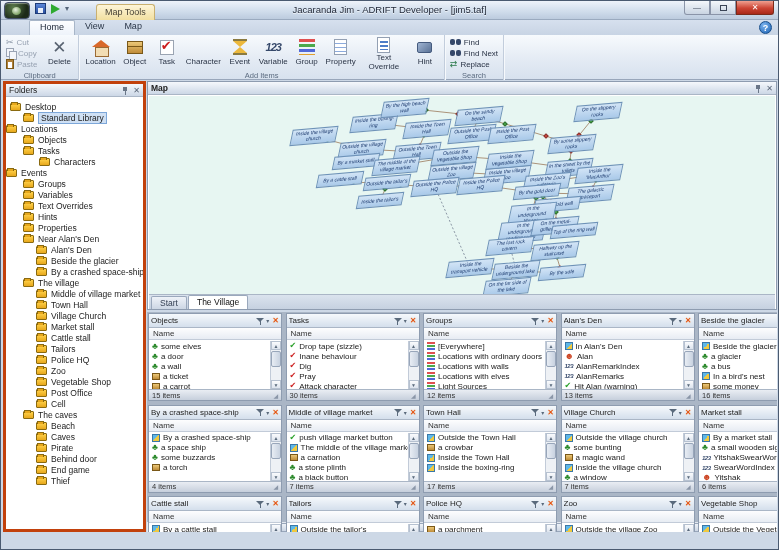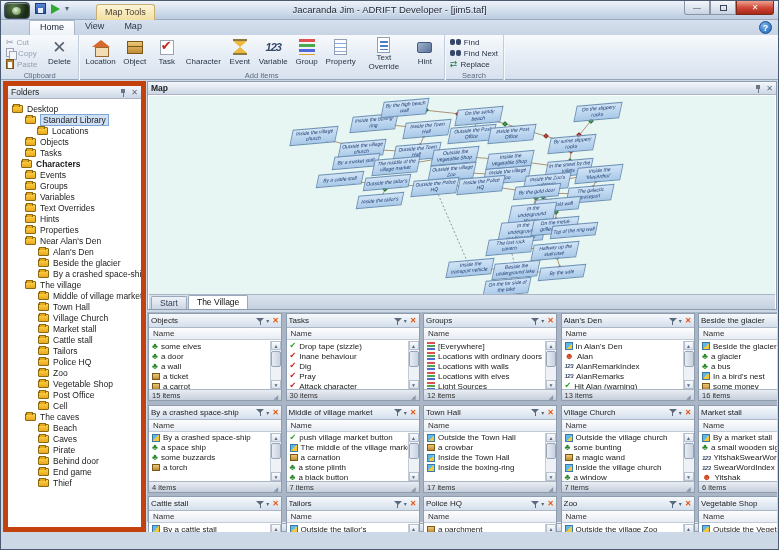--- a/index.html
+++ b/index.html
@@ -85,21 +85,21 @@
   .si-copy::before,.si-copy::after { content:""; position:absolute; width:6px; height:7px; background:#f4f6fa; border:1px solid #9aa4b4; }
   .si-copy::before{ left:0; top:0; } .si-copy::after{ left:3px; top:3px; }
   .si-paste { width:8px; height:10px; background:#b08038; border:1px solid #7a5818; }
   .si-paste::after{ content:""; position:absolute; left:1px; top:2px; width:4px; height:6px; background:#fff; }
   .si-find { width:11px; height:7px; }
   .si-find::before,.si-find::after { content:""; position:absolute; top:0; width:5px; height:6px; background:#35486a; border-radius:2px; }
   .si-find::before{ left:0; } .si-find::after{ right:0; }
   .si-replace { font-size:9px; color:#2a7a4a; line-height:9px; }
 
   
-  .folders { position:absolute; left:2px; top:80px; width:143px; bottom:17px; background:#fff; border:5px solid #c2410c; }
+  .folders { position:absolute; left:2px; top:80px; width:143px; bottom:17px; background:#fff; border:3px solid #c2410c; }
   .phead { height:13px; background:linear-gradient(#f5f8fc,#ccd7e6); border-bottom:1px solid #aab6c6;
     display:flex; align-items:center; font-size:8.5px; color:#222; padding:0 3px; }
   .phead .sp { flex:1; }
   .pin { width:8px; height:9px; position:relative; margin-right:4px; }
   .pin::before { content:""; position:absolute; left:2px; top:1px; width:4px; height:4px; background:#6a7688; }
   .pin::after { content:""; position:absolute; left:3.5px; top:5px; width:1px; height:4px; background:#6a7688; }
   .hx { font-size:8px; color:#5a London6678; color:#5a6678; }
   .tree { position:absolute; top:14px; left:0; right:0; bottom:0; overflow:hidden; padding-top:3px; }
   .trow { height:11px; display:flex; align-items:center; gap:4px; font-size:8.5px; color:#1c1c1c; white-space:nowrap; }
   .trow.sel .tlabel { background:#cfe0f4; border:1px solid #7da7d9; padding:0 2px; }
@@ -130,21 +130,21 @@
   .funnel::after { content:""; position:absolute; left:3.5px; top:4px; width:1px; height:4px; background:#5a6a7c; }
   .fdrop { font-size:6px; color:#5a6a7c; margin-right:3px; }
   .px { font-size:8px; font-weight:bold; color:#e04810; text-shadow:0 0 1px #f8a040; }
   .pcolhead { height:12px; background:linear-gradient(#fdfdfe,#e7ecf3); border-bottom:1px solid #c2cbd8; font-size:8px; color:#333; padding:0 4px; display:flex; align-items:center; }
   .plist { position:absolute; left:0; right:0; top:27px; bottom:11px; overflow:hidden; }
   .vscroll { position:absolute; right:0; top:0; bottom:0; width:11px; background:#eef1f5; border-left:1px solid #c2cbd8; }
   .vscroll .ar { height:9px; font-size:5px; color:#5a6a7c; text-align:center; line-height:9px; background:linear-gradient(#fafbfd,#dde4ee); border:1px solid #b6c1d0; }
   .vscroll .ar.dn { position:absolute; bottom:0; left:0; right:0; }
   .vthumb { position:absolute; left:0; right:0; top:10px; height:16px; background:linear-gradient(90deg,#e8edf4,#c8d2e0); border:1px solid #98a6ba; border-radius:2px; }
   .litem { height:10px; display:flex; align-items:center; gap:3px; padding:0 2px 0 3px; font-size:8px; color:#1a1a1a; white-space:nowrap; overflow:hidden; margin-right:11px; }
-  .pfoot { position:absolute; left:0; right:0; bottom:0; height:11px; background:linear-gradient(#e9edf3,#c6cfdc); border-top:1px solid #aab6c6; font-size:7.5px; color:#333; padding:0 3px; display:flex; align-items:flex-end; }
+  .pfoot { position:absolute; left:0; right:0; bottom:0; height:11px; background:linear-gradient(#e9edf3,#c6cfdc); border-top:1px solid #aab6c6; font-size:7.5px; color:#333; padding:0 3px; display:flex; align-items:center; }
   .grip { margin-left:auto; font-size:6px; color:#8a96a8; }
   
   .pic { flex:none; display:inline-block; position:relative; }
   .pic-loc { width:8px; height:8px; background:linear-gradient(135deg,#5fb8e8 50%,#f0c93e 50%); border:1px solid #3a78a8; }
   .pic-plant { font-size:9px; color:#2c8a2c; line-height:9px; }
   .pic-box { width:8px; height:7px; background:linear-gradient(#ecc878,#bf8c38); border:1px solid #7a5818; }
   .pic-checkg { font-size:8px; color:#28a028; font-weight:bold; line-height:8px; }
   .pic-checkr { font-size:8px; color:#cc2020; font-weight:bold; line-height:8px; }
   .pic-char { font-size:9px; color:#cc4422; line-height:9px; }
   .pic-var { font-size:6px; font-weight:bold; font-style:italic; color:#35486a; letter-spacing:-0.5px; }
@@ -309,37 +309,37 @@
     </div>
     <div class="tree" id="tree">
         <div class="trow" style="padding-left: 4px;">
           <span class="folder-ic"></span>
           <span class="tlabel">Desktop</span>
         </div>
         <div class="trow sel" style="padding-left: 17px;">
           <span class="folder-ic"></span>
           <span class="tlabel">Standard Library</span>
         </div>
-        <div class="trow" style=" margin-left: 29px;">
+        <div class="trow" style="">
           <span class="folder-ic"></span>
           <span class="tlabel">Locations</span>
         </div>
         <div class="trow" style="padding-left: 17px;">
           <span class="folder-ic"></span>
           <span class="tlabel">Objects</span>
         </div>
         <div class="trow" style="padding-left: 17px;">
           <span class="folder-ic"></span>
           <span class="tlabel">Tasks</span>
         </div>
-        <div class="trow" style="padding-left: 13px; font-weight: bold;">
+        <div class="trow" style="padding-left: 33px;">
           <span class="folder-ic"></span>
           <span class="tlabel">Characters</span>
         </div>
-        <div class="trow" style="padding-left: 17px; text-align: center;">
+        <div class="trow" style=" text-align: center;">
           <span class="folder-ic"></span>
           <span class="tlabel">Events</span>
         </div>
         <div class="trow" style="padding-left: 17px;">
           <span class="folder-ic"></span>
           <span class="tlabel">Groups</span>
         </div>
         <div class="trow" style="padding-left: 17px;">
           <span class="folder-ic"></span>
           <span class="tlabel">Variables</span>

